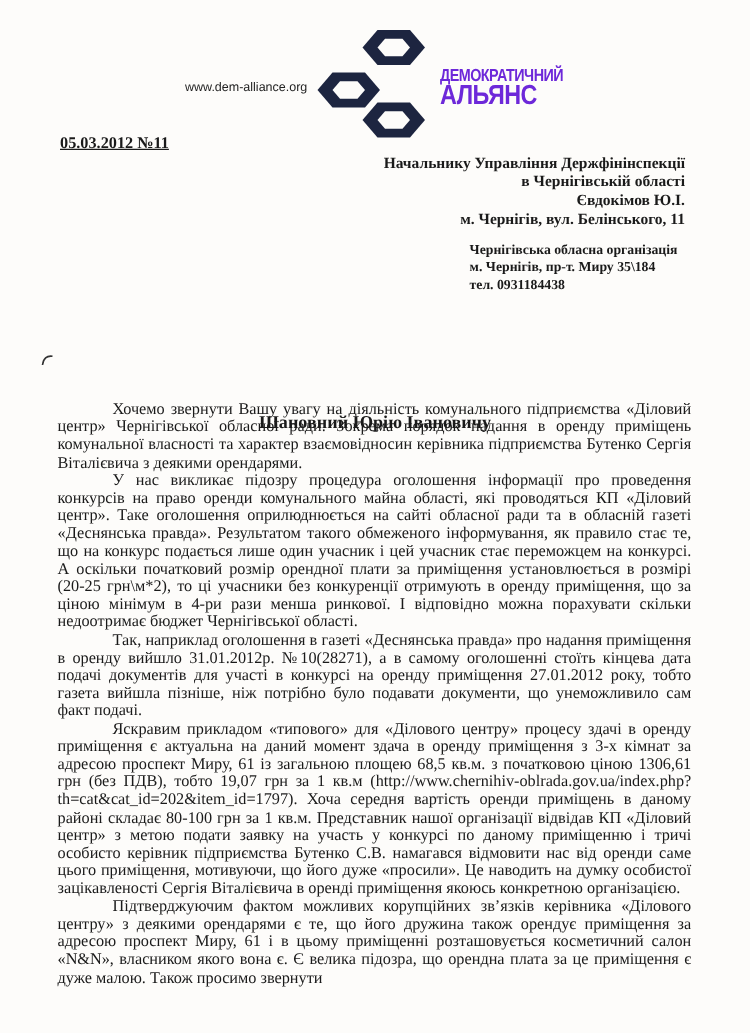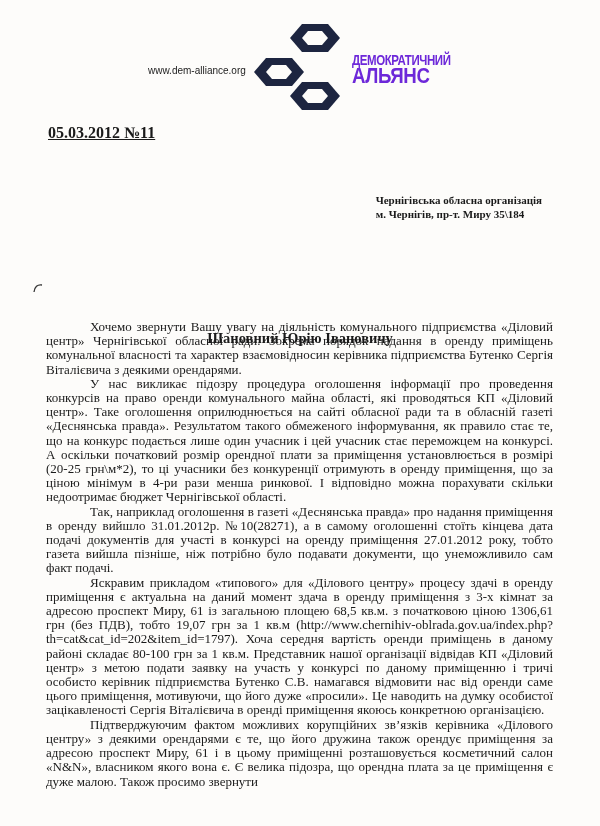--- a/index.html
+++ b/index.html
@@ -18,22 +18,22 @@
   }
   .logo-svg { position: absolute; left: 112px; top: 0; width: 100px; height: 95px; }
   .brand {
     position: absolute; left: 212px; top: 33px;
     font-family: "Liberation Sans", sans-serif; color: #6d28d9; line-height: 1;
   }
   .brand .l1 { font-size: 14px; font-weight: bold; letter-spacing: -0.5px; transform: scaleX(0.82); transform-origin: left; display: block; }
   .brand .l2 { font-size: 22px; font-weight: bold; letter-spacing: -0.5px; transform: scaleX(0.85); transform-origin: left; display: block; margin-top: -2px; }
 
   .date-no {
-    position: absolute; left: 48px; top: 124px;
-    font-size: 16px; font-weight: bold; text-decoration: underline;
+    position: absolute; left: 48px; top: 106px;
+    font-size: 13px; font-weight: bold; text-decoration: underline;
   }
   .recipient {
     position: absolute; right: 52px; top: 123px; text-align: right;
     font-size: 12.4px; font-weight: bold; line-height: 15px;
   }
   .sender {
     position: absolute; right: 58px; top: 193px; 
     font-size: 11px; font-weight: bold; line-height: 14px;
   }
   .sender .email-link { text-decoration: underline; }
@@ -68,24 +68,31 @@
       </g>
     </svg>
     <div class="brand">
       <span class="l1">ДЕМОКРАТИЧНИЙ</span>
       <span class="l2">АЛЬЯНС</span>
     </div>
   </div>
 
   <div class="date-no">05.03.2012 №11</div>
 
+  <div class="recipient">
+    <div>Начальнику Управління Держфінінспекції</div>
+    <div>в Чернігівській області</div>
+    <div>Євдокімов Ю.І.</div>
+    <div>м. Чернігів,  вул. Белінського, 11</div>
+  </div>
 
   <div class="sender">
     <div>Чернігівська обласна організація</div>
     <div>м. Чернігів, пр-т. Миру 35\184</div>
+    <div>тел. 0931184438</div>
   </div>
 
   <svg class="margin-mark" viewBox="0 0 14 10">
     <path d="M2,9 Q3,1 10,2" fill="none" stroke="#333" stroke-width="1.3"></path>
   </svg>
 
   <div class="salutation">Шановний Юрію Івановичу</div>
 
   <div class="body-text">
     <p>Хочемо звернути Вашу увагу на діяльність  комунального підприємства «Діловий центр» Чернігівської обласної ради. Зокрема порядок надання в оренду приміщень комунальної власності та  характер взаємовідносин керівника підприємства Бутенко Сергія Віталієвича з деякими орендарями.</p>

